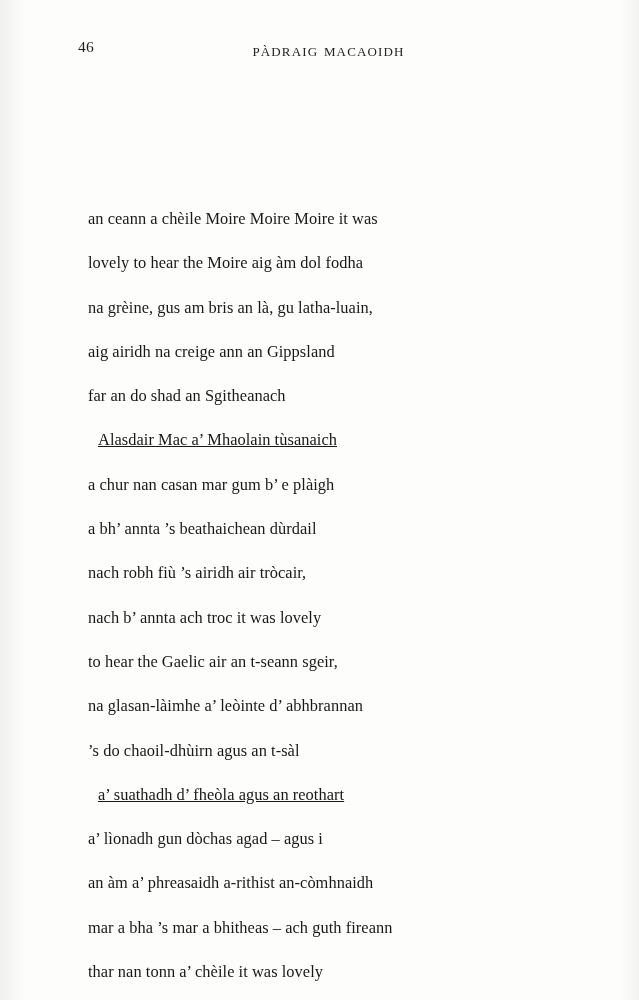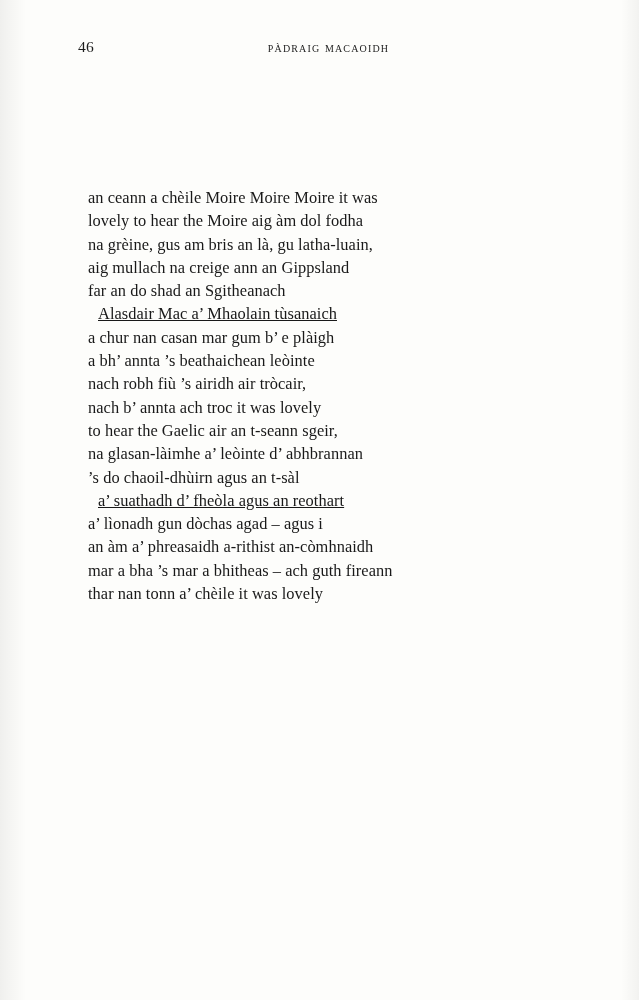--- a/index.html
+++ b/index.html
@@ -53,61 +53,62 @@
     font-size: 15.5px;
     letter-spacing: 0.2px;
     color: #1c1c1c;
   }
   .head-title {
     position: absolute;
     left: 0;
     right: 0;
     top: 2px;
     text-align: center;
-    font-size: 14px;
+    font-size: 18px;
     letter-spacing: 1.15px;
     font-variant: small-caps;
     text-transform: lowercase;
     color: #232323;
   }
 
   .poem {
     position: absolute;
     top: 186px;
     left: 88px;
     right: 60px;
   }
   .line {
     font-size: 16.4px;
     line-height: 23.3px;
     white-space: pre-wrap;
     color: #191919;
     letter-spacing: 0.05px;
+    margin-top: 21px;
   }
   .line.indent-1 { padding-left: 10px; text-decoration: underline; }
 </style>
 </head>
 <body>
 
 <div class="page">
 
   <div class="running-head">
     <div class="folio">46</div>
     <div class="head-title">Pàdraig MacAoidh</div>
   </div>
 
   <div class="poem">
       <div class="line">an ceann a chèile Moire Moire Moire it was</div>
       <div class="line">lovely to hear the Moire aig àm dol fodha</div>
       <div class="line">na grèine, gus am bris an là, gu latha-luain,</div>
-      <div class="line">aig mullach na creige ann an Gippsland</div>
+      <div class="line">aig airidh na creige ann an Gippsland</div>
       <div class="line">far an do shad an Sgitheanach</div>
       <div class="line indent-1">Alasdair Mac a’ Mhaolain tùsanaich</div>
       <div class="line">a chur nan casan mar gum b’ e plàigh</div>
-      <div class="line">a bh’ annta ’s beathaichean leòinte</div>
+      <div class="line">a bh’ annta ’s beathaichean dùrdail</div>
       <div class="line">nach robh fiù ’s airidh air tròcair,</div>
       <div class="line">nach b’ annta ach troc it was lovely</div>
       <div class="line">to hear the Gaelic air an t-seann sgeir,</div>
       <div class="line">na glasan-làimhe a’ leòinte d’ abhbrannan</div>
       <div class="line">’s do chaoil-dhùirn agus an t-sàl</div>
       <div class="line indent-1">a’ suathadh d’ fheòla agus an reothart</div>
       <div class="line">a’ lìonadh gun dòchas agad – agus i</div>
       <div class="line">an àm a’ phreasaidh a-rithist an-còmhnaidh</div>
       <div class="line">mar a bha ’s mar a bhitheas – ach guth fireann</div>
       <div class="line">thar nan tonn a’ chèile it was lovely</div>

